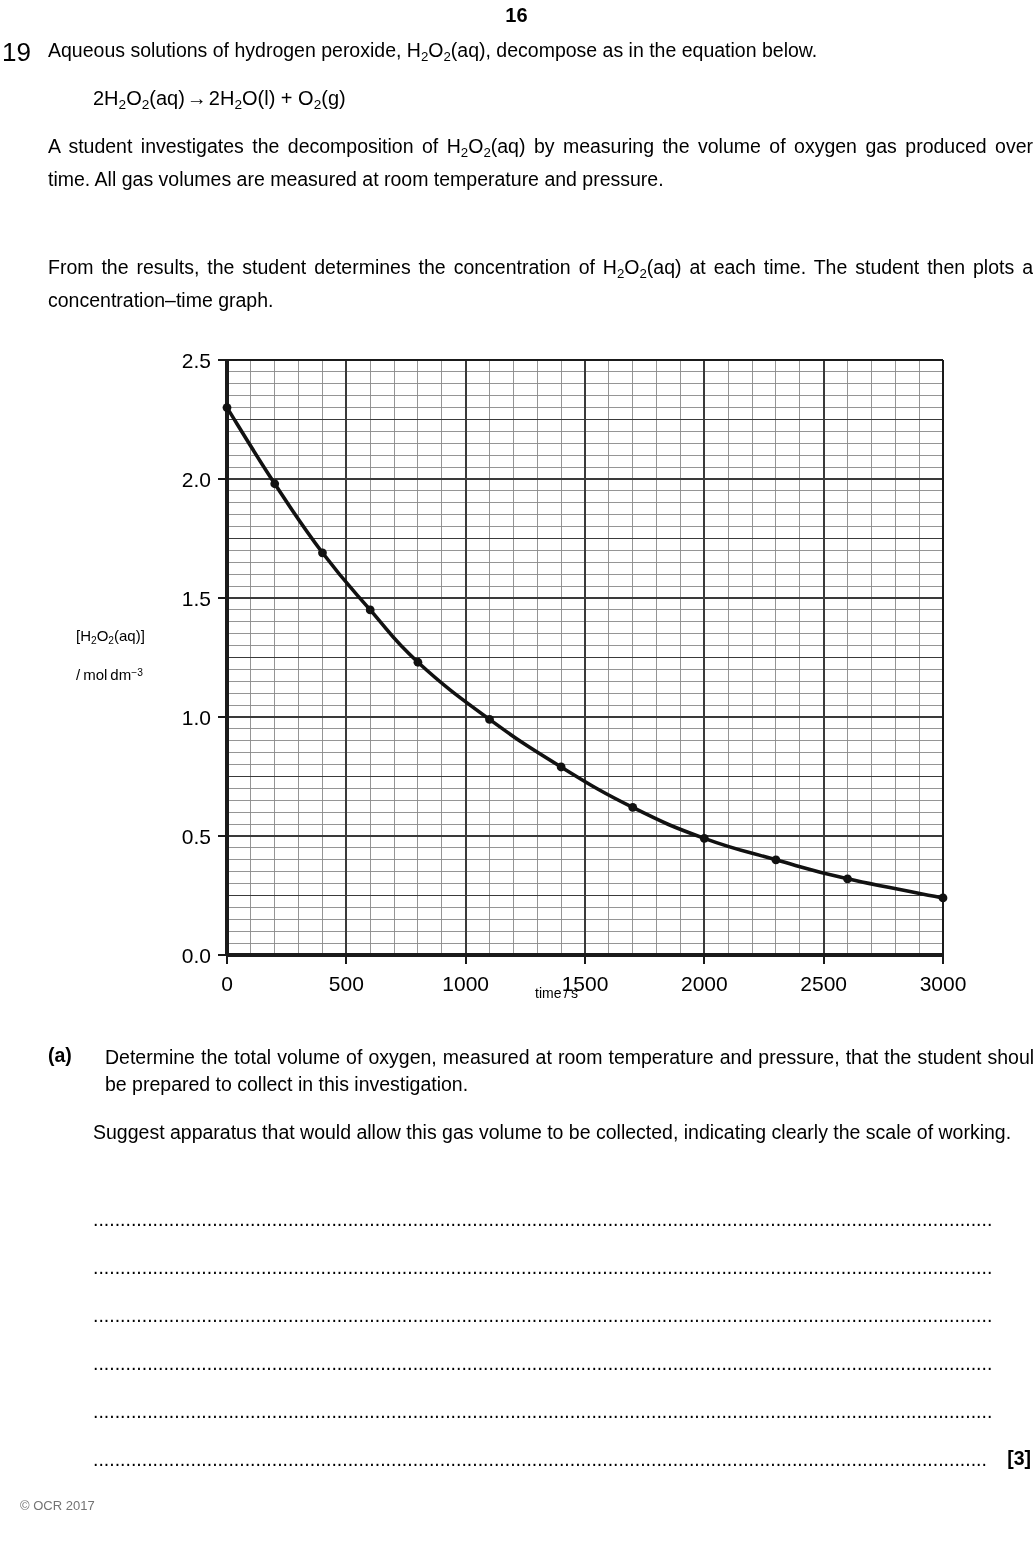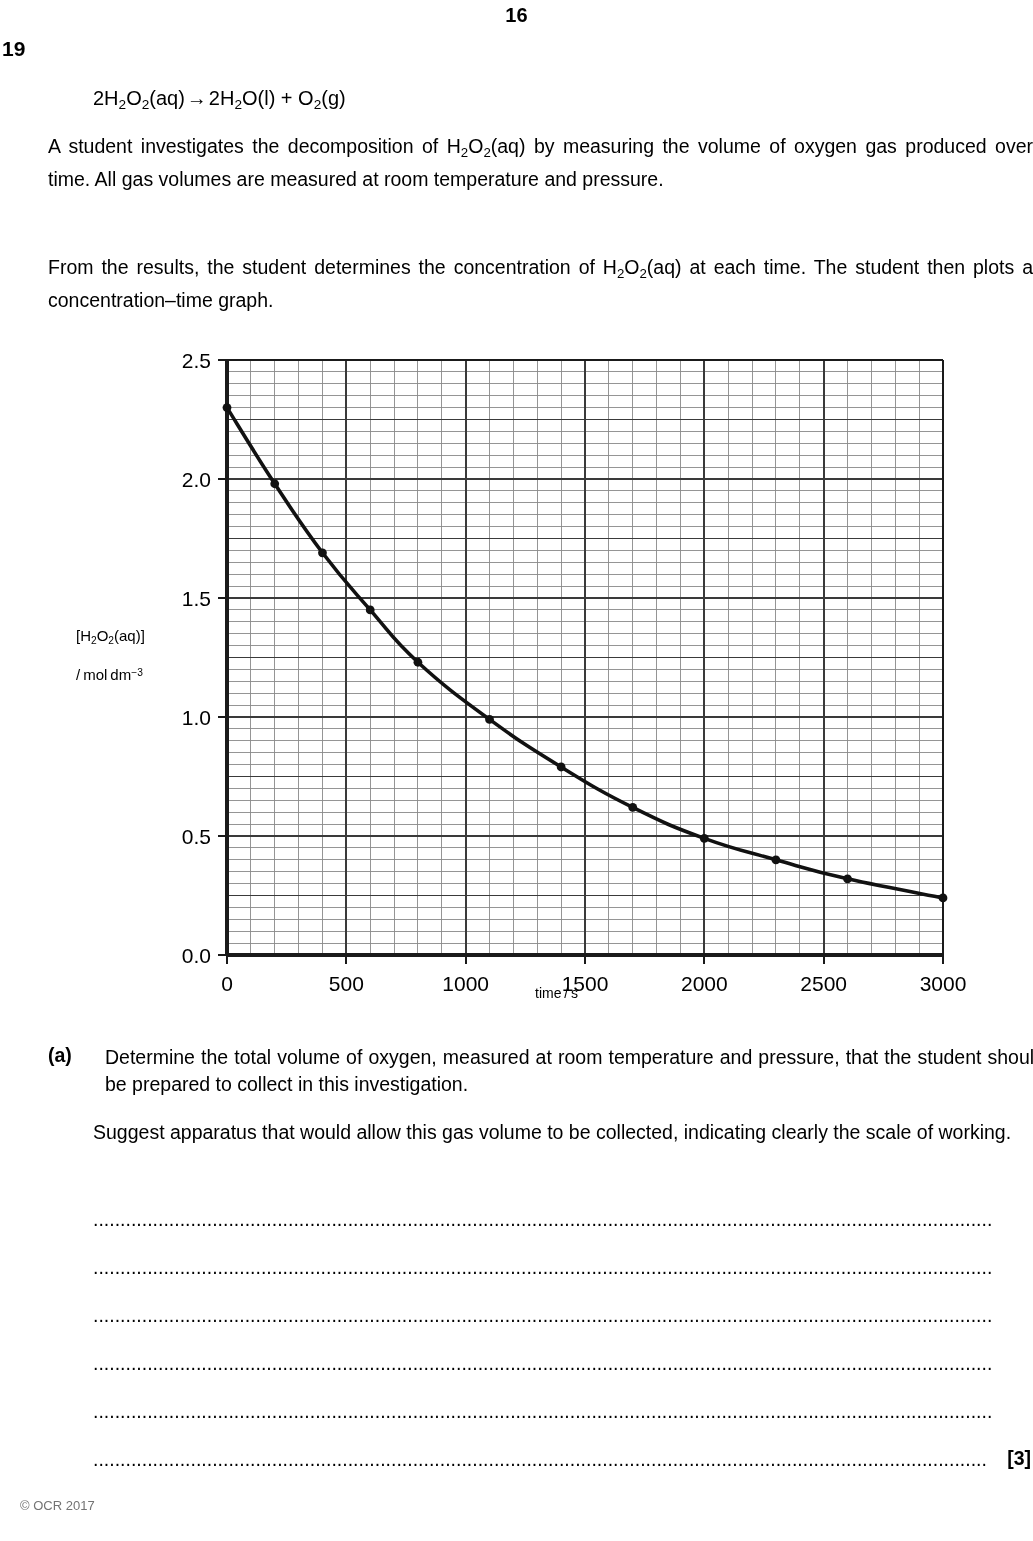--- a/index.html
+++ b/index.html
@@ -31,22 +31,22 @@
     font-size: 20px;
     font-weight: bold;
     letter-spacing: 0.2px;
   }
 
   
   .qnum {
     position: absolute;
     left: 2px;
     top: 37px;
-    font-size: 21px;
-    font-weight: bold;
+    font-size: 26px;
+    font-weight: normal;
   }
   .body-text {
     position: absolute;
     left: 48px;
     width: 985px;
     font-size: 19.5px;
     line-height: 27px;
   }
   .p-intro   { top: 37px;  width: 985px; }
   .p-eq      { top: 85px;  left: 93px; font-size: 20px; }
@@ -118,20 +118,23 @@
 </style>
 </head>
 <body>
 
 <div class="page">
 
   <div class="page-number">16</div>
 
   <div class="qnum">19</div>
 
+  <div class="body-text p-intro">
+    Aqueous solutions of hydrogen peroxide, H<sub>2</sub>O<sub>2</sub>(aq), decompose as in the equation below.
+  </div>
 
   <div class="body-text p-eq">
     2H<sub>2</sub>O<sub>2</sub>(aq)<span class="arrow">→</span>2H<sub>2</sub>O(l) + O<sub>2</sub>(g)
   </div>
 
   <div class="body-text p-a">
     A student investigates the decomposition of H<sub>2</sub>O<sub>2</sub>(aq) by measuring the volume of oxygen gas produced over time. All gas volumes are measured at room temperature and pressure.
   </div>
 
 

